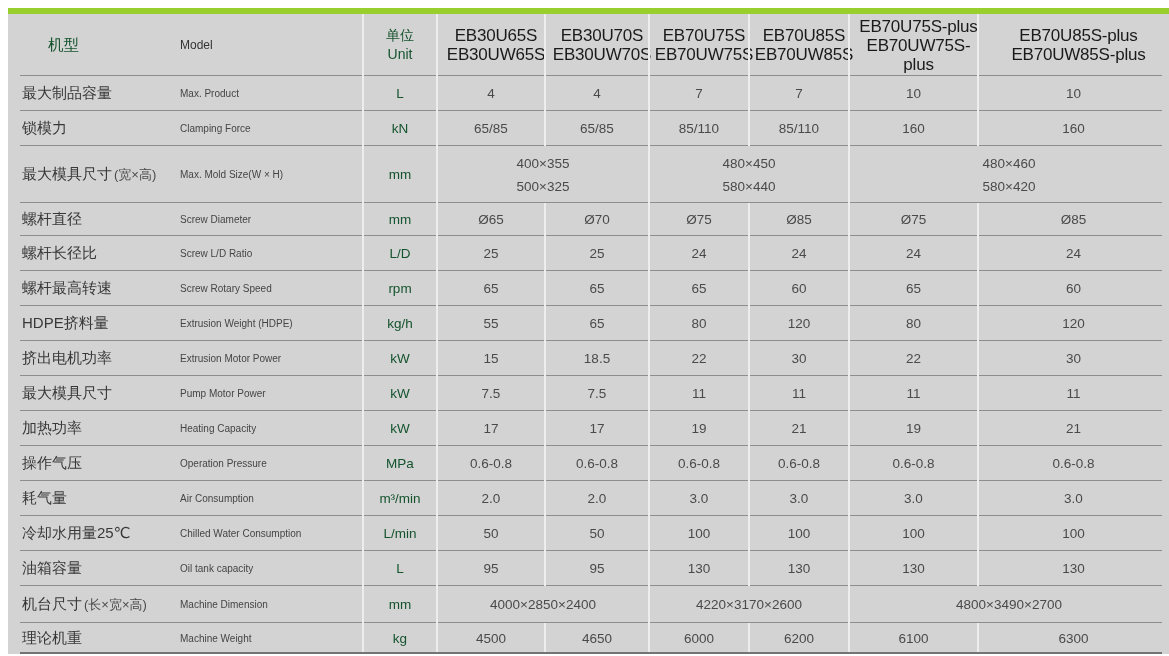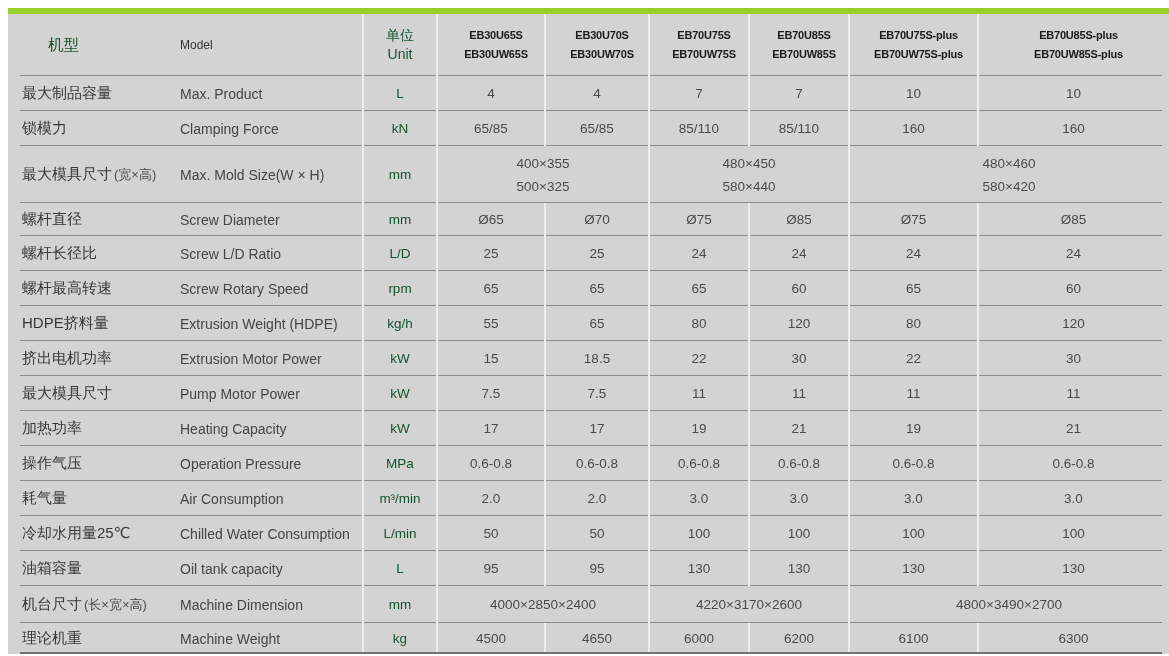--- a/index.html
+++ b/index.html
@@ -30,27 +30,27 @@
     text-align:center;min-width:0;
   }
   .cell.sep::before{ 
     content:"";position:absolute;left:-1px;top:0;bottom:0;width:2px;
     background:var(--sep,#ededed);z-index:2;
   }
   .head{height:62px;}
   .label-cn{justify-content:flex-start;text-align:left;padding-left:14px;
     font-size:15px;color:#383838;}
   .label-cn .note{font-size:13px;color:#4a4a4a;margin-left:2px;}
-  .label-en{justify-content:flex-start;text-align:left;font-size:14px;color:#454545;}
+  .label-en{justify-content:flex-start;text-align:left;font-size:10px;color:#454545;}
   .unitcell{font-size:13.5px;color:#14532d;}
   .head .label-cn{font-size:15.5px;color:#14532d;padding-left:40px;}
   .head .label-en{font-size:12px;color:#333333;}
   .head .unitcell,.head .model{flex-direction:column;line-height:19px;}
   .head .unitcell{font-size:14px;}
-  .model{font-weight:bold;font-size:11px;color:#1a1a1a;letter-spacing:-0.2px;padding-left:10px;}
+  .model{font-weight:normal;font-size:17px;color:#1a1a1a;letter-spacing:-0.2px;padding-left:10px;}
   .val{font-size:13.5px;color:#4a4a4a;white-space:pre-line;line-height:23px;}
   .span2{grid-column:span 2;}
 </style>
 </head>
 <body>
 
 <div class="wrap">
   <div class="greenbar"></div>
   <div class="table">
     <div class="row head">

